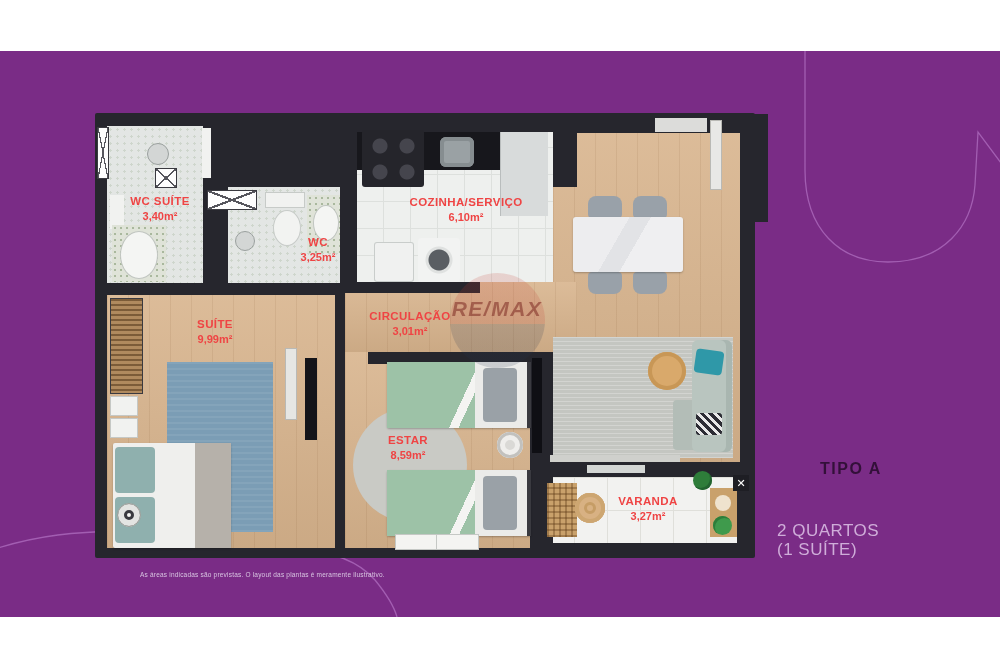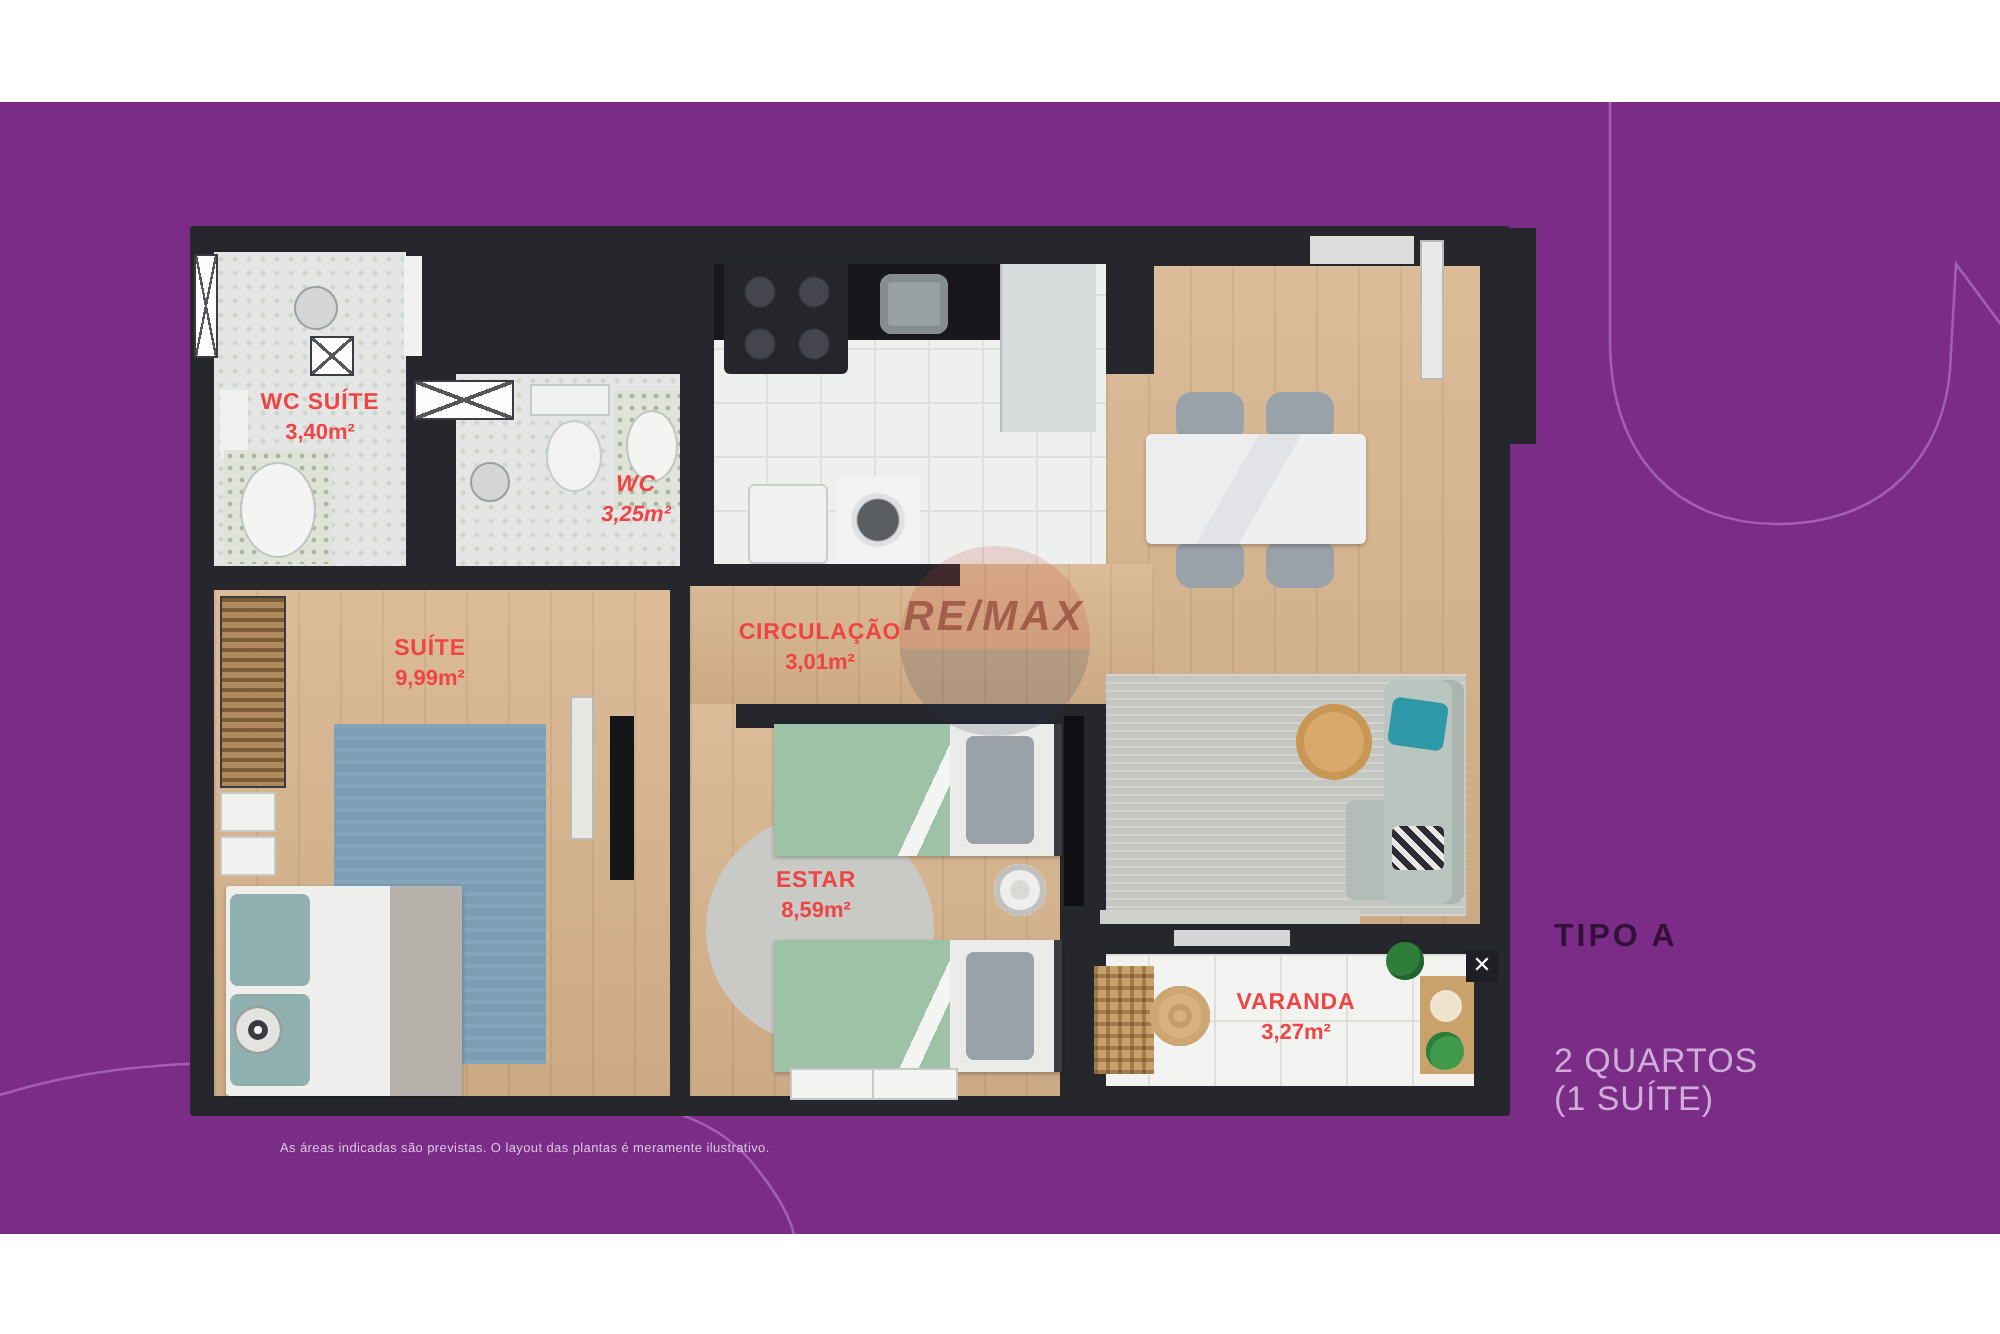--- a/index.html
+++ b/index.html
@@ -35,21 +35,21 @@
           font-weight:bold;line-height:1.3;white-space:nowrap;z-index:40;}
   .rlabel .l1{display:block;font-size:11.5px;letter-spacing:.4px;}
   .rlabel .l2{display:block;font-size:11px;}
 
   .wm-balloon{left:355px;top:160px;width:95px;height:95px;border-radius:50%;
      background:linear-gradient(180deg,#c23a30 0 54%,#24344f 54% 100%);opacity:.17;z-index:50;}
   .wm-text{left:402px;top:196px;transform:translate(-50%,-50%);font-size:21px;font-weight:bold;
      font-style:italic;color:#7d2a23;opacity:.55;letter-spacing:1.5px;z-index:51;white-space:nowrap;}
 
   
-  .tipo{position:absolute;left:777px;top:460px;font-size:16px;font-weight:bold;color:#331039;letter-spacing:1.5px;}
+  .tipo{position:absolute;left:820px;top:460px;font-size:16px;font-weight:bold;color:#331039;letter-spacing:1.5px;}
   .bigarea{position:absolute;left:775px;top:469px;font-size:45px;font-weight:bold;color:#ffffff;letter-spacing:1px;}
   .qline1{position:absolute;left:777px;top:521px;font-size:17px;color:#cfadd9;letter-spacing:.5px;}
   .qline2{position:absolute;left:777px;top:540px;font-size:17px;color:#cfadd9;letter-spacing:.5px;}
   .disclaimer{position:absolute;left:140px;top:571px;font-size:6.5px;color:#d9c6e2;letter-spacing:.2px;}
 
   .round{border-radius:50%;}
 </style>
 </head>
 <body>
 
@@ -157,23 +157,27 @@
     <div class="abs" style="left:615px;top:375px;width:27px;height:49px;background:#c9a16b;"></div>
     <div class="abs round" style="left:620px;top:382px;width:16px;height:16px;background:#efe3ce;"></div>
     <div class="abs round" style="left:618px;top:403px;width:19px;height:19px;background:#3f9a4c;box-shadow:inset 2px 2px 0 #2e7d3a;"></div>
     <div class="abs round" style="left:598px;top:358px;width:19px;height:19px;background:#2e7d3a;box-shadow:inset -2px -2px 0 #226330;"></div>
     <div class="abs" style="left:638px;top:362px;width:16px;height:16px;background:#1e1e24;color:#fff;font-size:11px;line-height:16px;text-align:center;">✕</div>
 
     <div class="rlabel" style="left:65px;top:96px;">
       <span class="l1">WC SUÍTE</span>
         <span class="l2">3,40m²</span>
       </div>
-    <div class="rlabel" style="left:223px;top:137px;font-style:italic;">
+    <div class="rlabel" style="left:223px;top:137px;">
       <span class="l1">WC</span>
         <span class="l2">3,25m²</span>
+      </div>
+    <div class="rlabel" style="left:371px;top:97px;">
+      <span class="l1">COZINHA/SERVIÇO</span>
+        <span class="l2">6,10m²</span>
       </div>
     <div class="rlabel" style="left:120px;top:219px;">
       <span class="l1">SUÍTE</span>
         <span class="l2">9,99m²</span>
       </div>
     <div class="rlabel" style="left:315px;top:211px;">
       <span class="l1">CIRCULAÇÃO</span>
         <span class="l2">3,01m²</span>
       </div>
     <div class="rlabel" style="left:313px;top:335px;">

